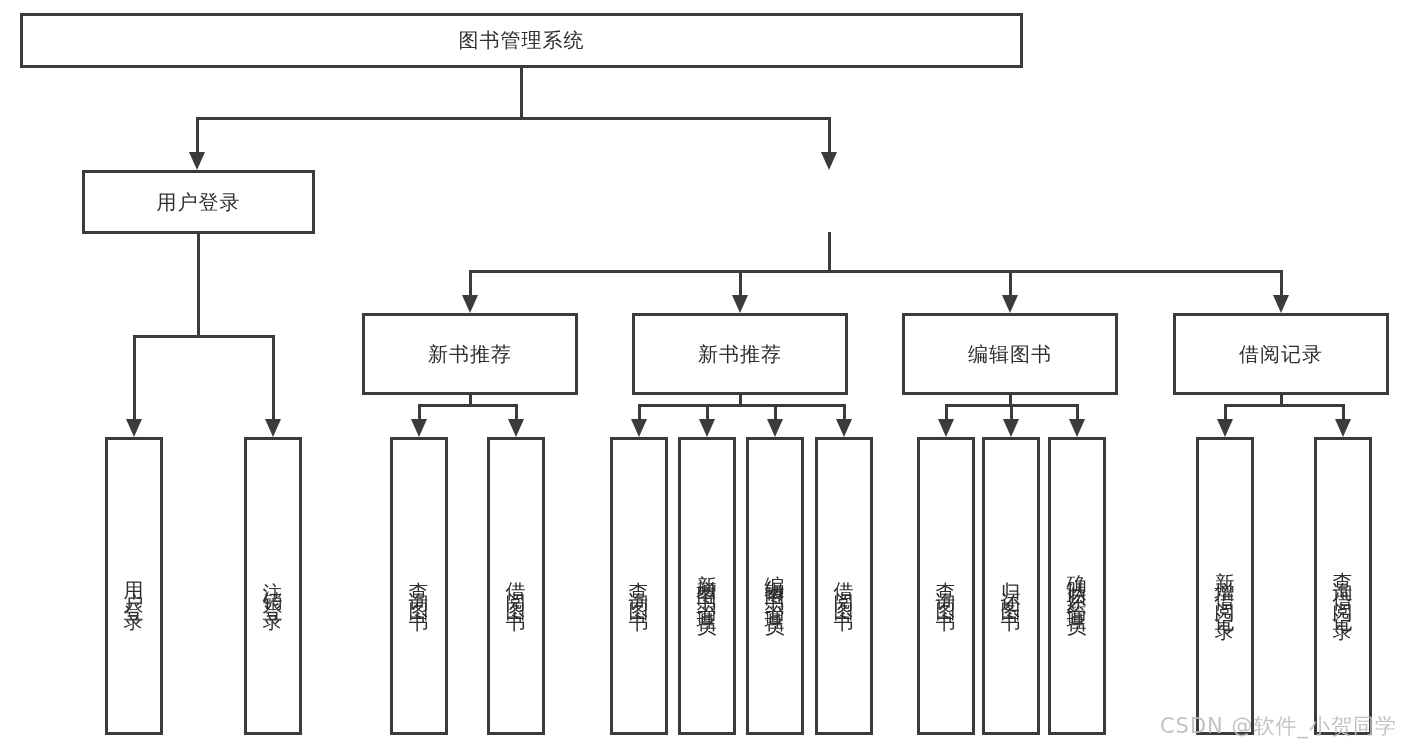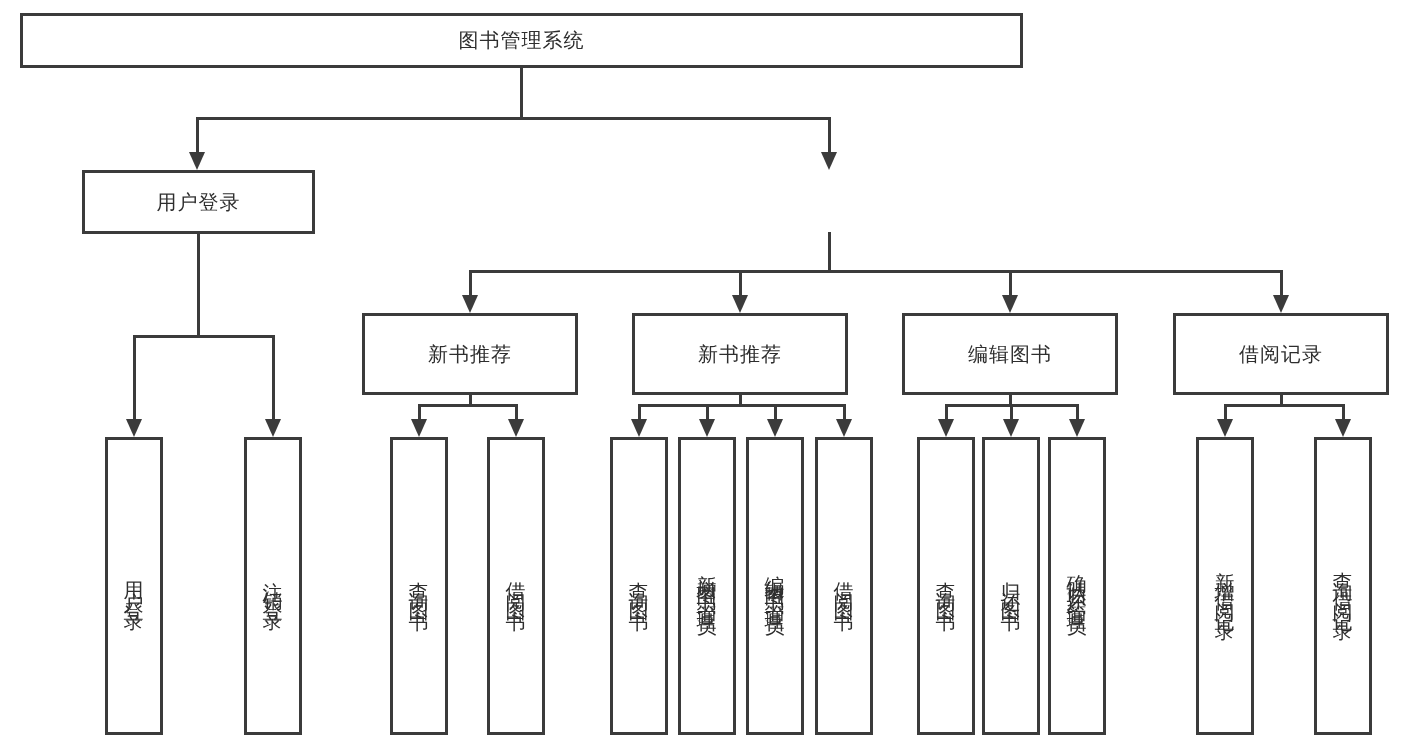--- a/index.html
+++ b/index.html
@@ -176,13 +176,14 @@
     <span class="vtext long">确认归还（管理员）</span>
   </div>
 
   <div class="box leaf" style="left:1196px;">
     <span class="vtext">新增借阅记录</span>
   </div>
   <div class="box leaf" style="left:1314px;">
     <span class="vtext">查询借阅记录</span>
   </div>
 
+  <div class="watermark">CSDN @软件_小贺同学</div>
 </div>
 
 </body></html>

